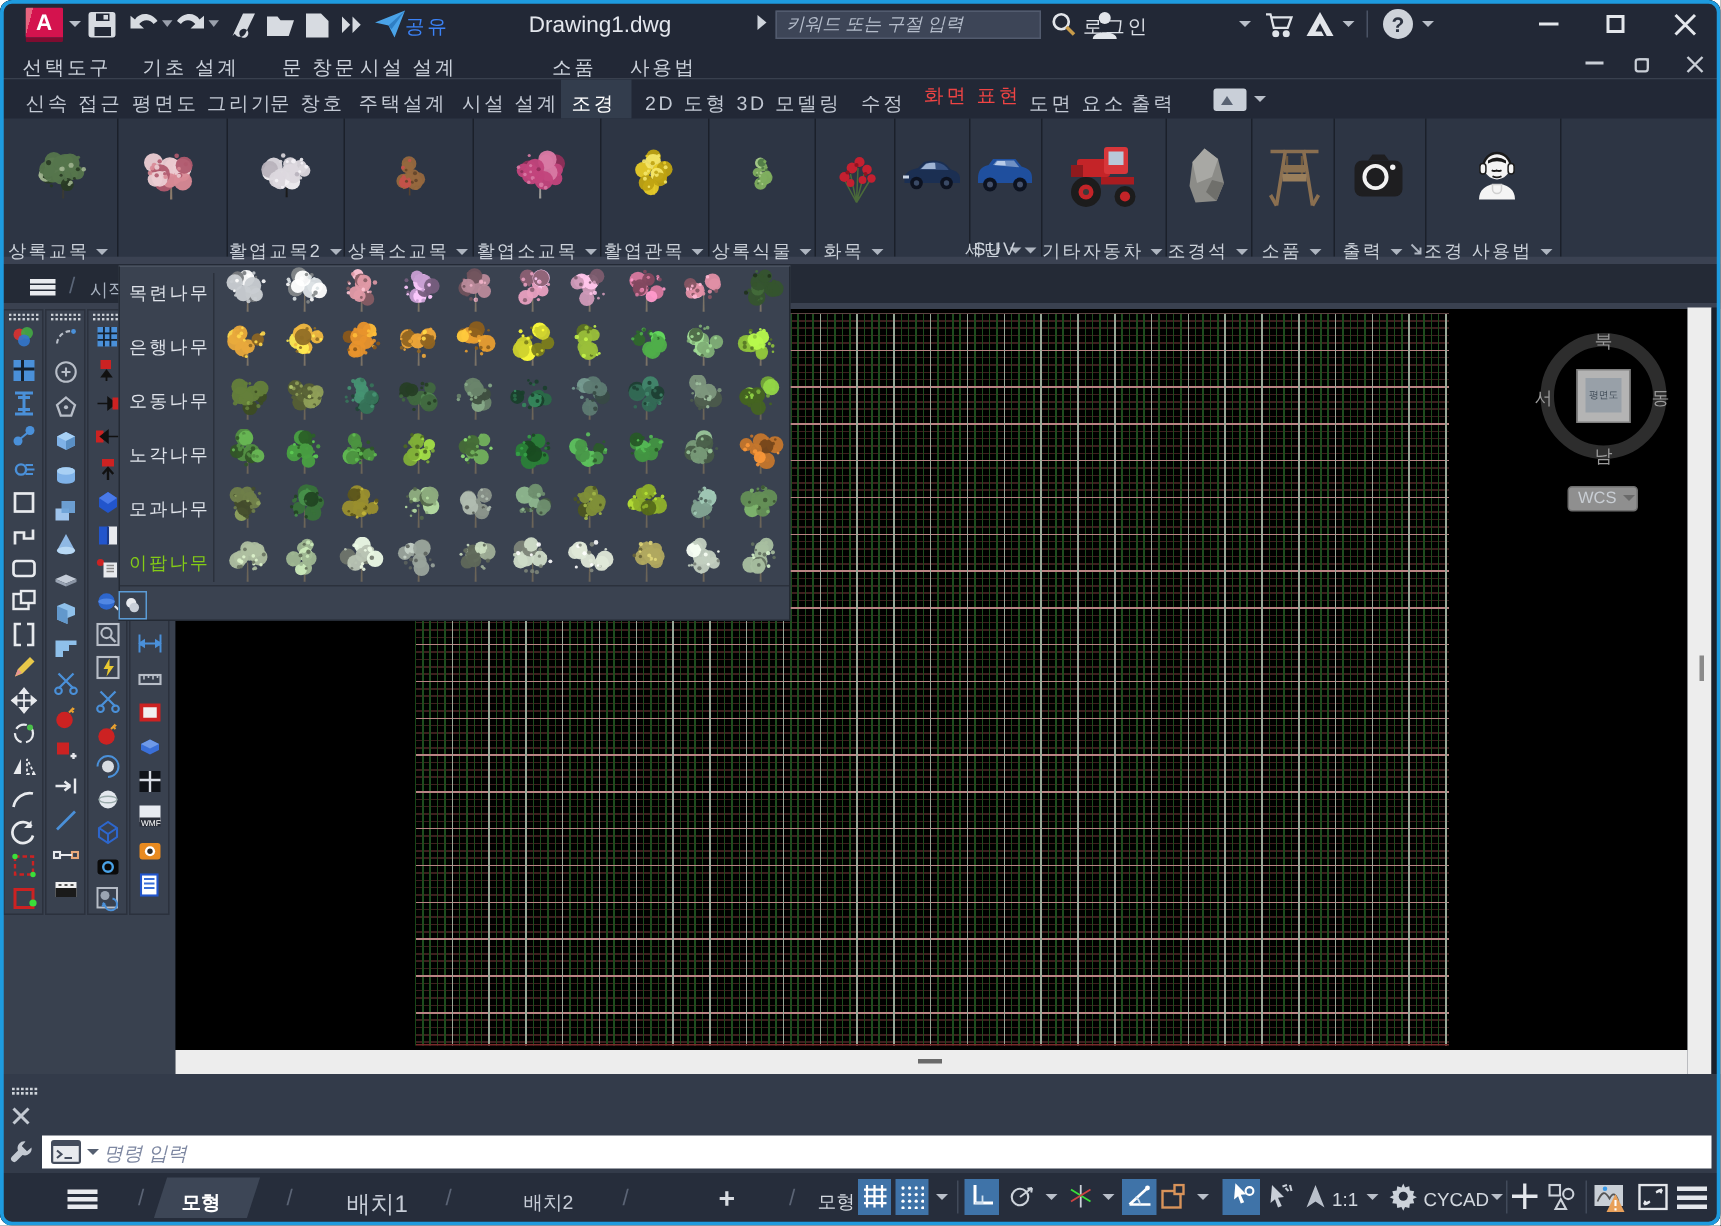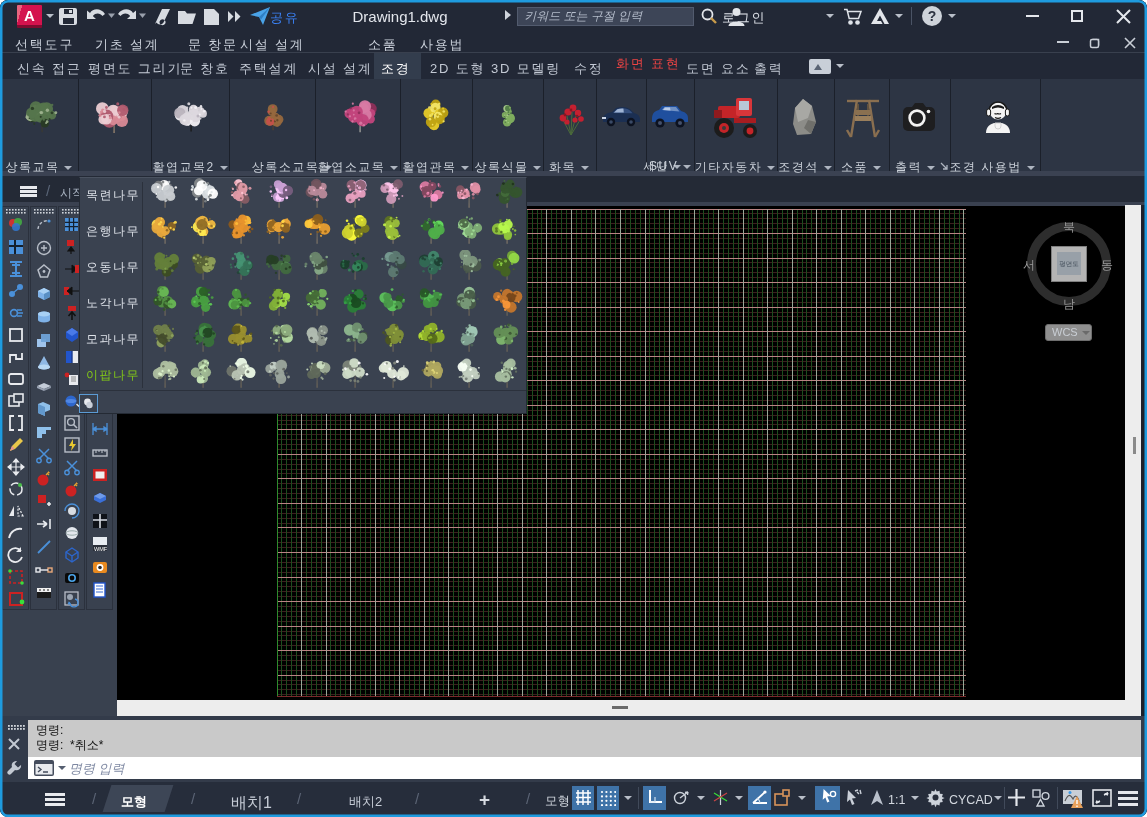--- a/index.html
+++ b/index.html
@@ -429,21 +429,21 @@
 <rect x="4.6" y="10" width="4" height="7" rx="2" fill="#f4f4f4" stroke="#1a1a1a"></rect>
 <rect x="23.4" y="10" width="4" height="7" rx="2" fill="#f4f4f4" stroke="#1a1a1a"></rect>
 <path d="M10 8 q6 -4 12 0 l0 2 q-6 -3 -12 0 z" fill="#1a1a1a"></path>
 <path d="M12.5 14 q1.5 1 3.5 0 M19 14 q-1.5 1 -3.5 0" stroke="#1a1a1a" fill="none" stroke-width="1.2" transform="translate(0,.5)"></path>
 <path d="M13 18.5 q3 1.6 6 0" stroke="#1a1a1a" fill="none" stroke-width="1.2"></path>
 <path d="M4 34 c0 -7 5 -9 8 -10 h8 c3 1 8 3 8 10 z" fill="#f4f4f4"></path>
 <path d="M13 24 h6 v3 a3 3 0 0 1 -6 0 z" fill="#f4f4f4" stroke="#d0d0d0"></path>
     </svg>
 <div class="ab" style="left:-21px;top:159px;width:120px;text-align:center;color:#ccd2da;font-size:12px;white-space:nowrap;letter-spacing:1.5px">상록교목 <span class="caret" style="border-top-color:#aeb5c0"></span></div>
 <div class="ab" style="left:130px;top:159px;width:120px;text-align:center;color:#ccd2da;font-size:12px;white-space:nowrap;letter-spacing:1.5px">활엽교목2 <span class="caret" style="border-top-color:#aeb5c0"></span></div>
-<div class="ab" style="left:212px;top:159px;width:120px;text-align:right;color:#ccd2da;font-size:12px;white-space:nowrap;letter-spacing:1.5px">상록소교목 <span class="caret" style="border-top-color:#aeb5c0"></span></div>
+<div class="ab" style="left:212px;top:159px;width:120px;text-align:center;color:#ccd2da;font-size:12px;white-space:nowrap;letter-spacing:1.5px">상록소교목 <span class="caret" style="border-top-color:#aeb5c0"></span></div>
 <div class="ab" style="left:298px;top:159px;width:120px;text-align:center;color:#ccd2da;font-size:12px;white-space:nowrap;letter-spacing:1.5px">활엽소교목 <span class="caret" style="border-top-color:#aeb5c0"></span></div>
 <div class="ab" style="left:376px;top:159px;width:120px;text-align:center;color:#ccd2da;font-size:12px;white-space:nowrap;letter-spacing:1.5px">활엽관목 <span class="caret" style="border-top-color:#aeb5c0"></span></div>
 <div class="ab" style="left:448px;top:159px;width:120px;text-align:center;color:#ccd2da;font-size:12px;white-space:nowrap;letter-spacing:1.5px">상록식물 <span class="caret" style="border-top-color:#aeb5c0"></span></div>
 <div class="ab" style="left:509px;top:159px;width:120px;text-align:center;color:#ccd2da;font-size:12px;white-space:nowrap;letter-spacing:1.5px">화목 <span class="caret" style="border-top-color:#aeb5c0"></span></div>
 <div class="ab" style="left:561px;top:159px;width:120px;text-align:right;color:#ccd2da;font-size:11px;white-space:nowrap;letter-spacing:1.5px">세단 <span class="caret" style="border-top-color:#aeb5c0"></span></div>
 <div class="ab" style="left:610px;top:159px;width:120px;text-align:center;color:#ccd2da;font-size:12px;white-space:nowrap;letter-spacing:1.5px">SUV <span class="caret" style="border-top-color:#aeb5c0"></span></div>
 <div class="ab" style="left:675px;top:159px;width:120px;text-align:center;color:#ccd2da;font-size:12px;white-space:nowrap;letter-spacing:1.5px">기타자동차 <span class="caret" style="border-top-color:#aeb5c0"></span></div>
 <div class="ab" style="left:745px;top:159px;width:120px;text-align:center;color:#ccd2da;font-size:12px;white-space:nowrap;letter-spacing:1.5px">조경석 <span class="caret" style="border-top-color:#aeb5c0"></span></div>
 <div class="ab" style="left:801px;top:159px;width:120px;text-align:center;color:#ccd2da;font-size:12px;white-space:nowrap;letter-spacing:1.5px">소품 <span class="caret" style="border-top-color:#aeb5c0"></span></div>
 <div class="ab" style="left:855px;top:159px;width:120px;text-align:center;color:#ccd2da;font-size:12px;white-space:nowrap;letter-spacing:1.5px">출력 <span class="caret" style="border-top-color:#aeb5c0"></span></div>
@@ -2725,21 +2725,20 @@
         <circle cx="23.4" cy="11.4" r="1.5" fill="#d7f4cc" opacity=".9"></circle>
       </svg>
     </div>
 <div class="ab" style="left:80px;top:390px;width:446px;height:1px;background:#2b313c"></div>
 <div class="ab" style="left:79px;top:394px;width:19px;height:19px;background:#39414f;border:1px solid #5b9bd5"></div>
 <svg class="ab" style="left:82px;top:397px" width="13" height="13" viewBox="0 0 13 13">
       <circle cx="5.5" cy="5" r="3.4" fill="#e8eaee"></circle>
       <circle cx="7.5" cy="8" r="3.2" fill="#c9cfd8"></circle>
     </svg>
 <div class="ab" style="left:0;top:716px;width:1147px;height:66px;background:#333b4a"></div>
-<div class="ab" style="left:28px;top:720px;width:1113px;height:37px;background:#c9c9c9;color:#111;font-size:12px;padding:3px 0 0 8px;line-height:15px">명령:<br>명령:&nbsp; *취소*</div>
 <div class="ab" style="left:28px;top:757px;width:1113px;height:22px;background:#fff"></div>
 <svg class="ab" style="left:34px;top:760px" width="20" height="16" viewBox="0 0 20 16">
       <rect x="0" y="0" width="20" height="16" rx="2" fill="#444c5c"></rect>
       <rect x="1.5" y="4" width="17" height="10.5" fill="#e8eaee"></rect>
       <path d="M4 7 l3 2.5 -3 2.5 M9 12 h5" stroke="#444c5c" stroke-width="1.4" fill="none"></path>
     </svg>
 <div class="ab caret" style="left:58px;top:766px;border-top-color:#555f70"></div>
 <div class="ab" style="left:70px;top:760px;color:#7e88a2;font-size:13px"><span style="display:inline-block;transform:skewX(-14deg)">명령 입력</span></div>
 <svg class="ab" style="left:8px;top:725px" width="18" height="6" viewBox="0 0 18 6">
       <rect x="0" y="0" width="1.8" height="1.8" fill="#cfd4da"></rect>

